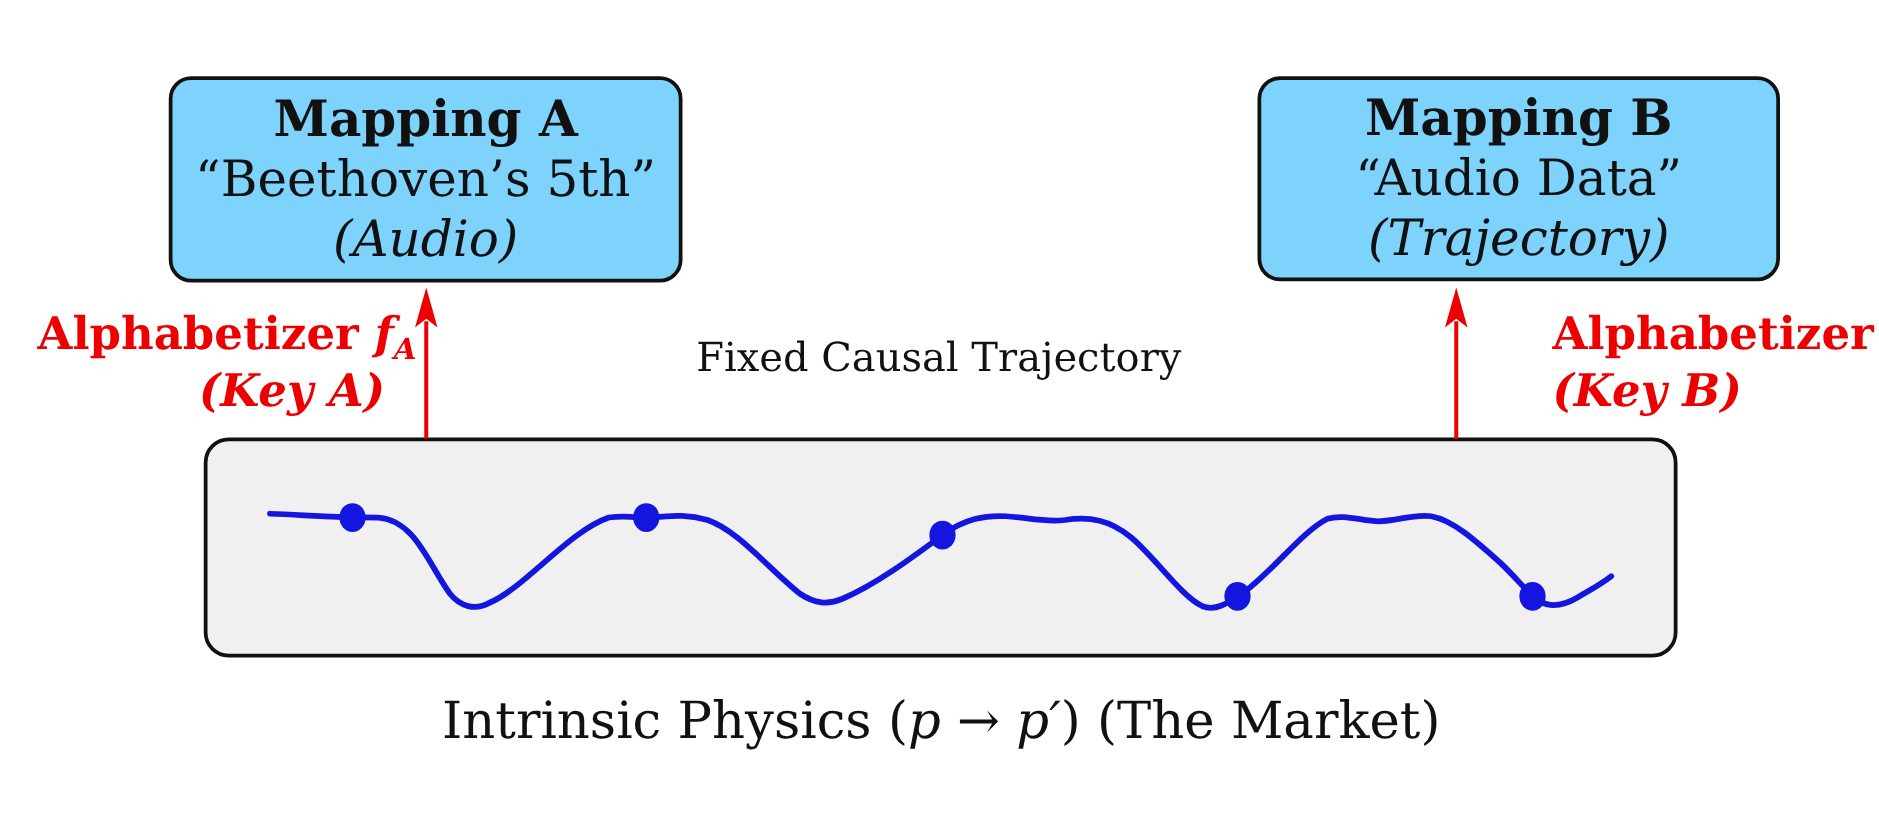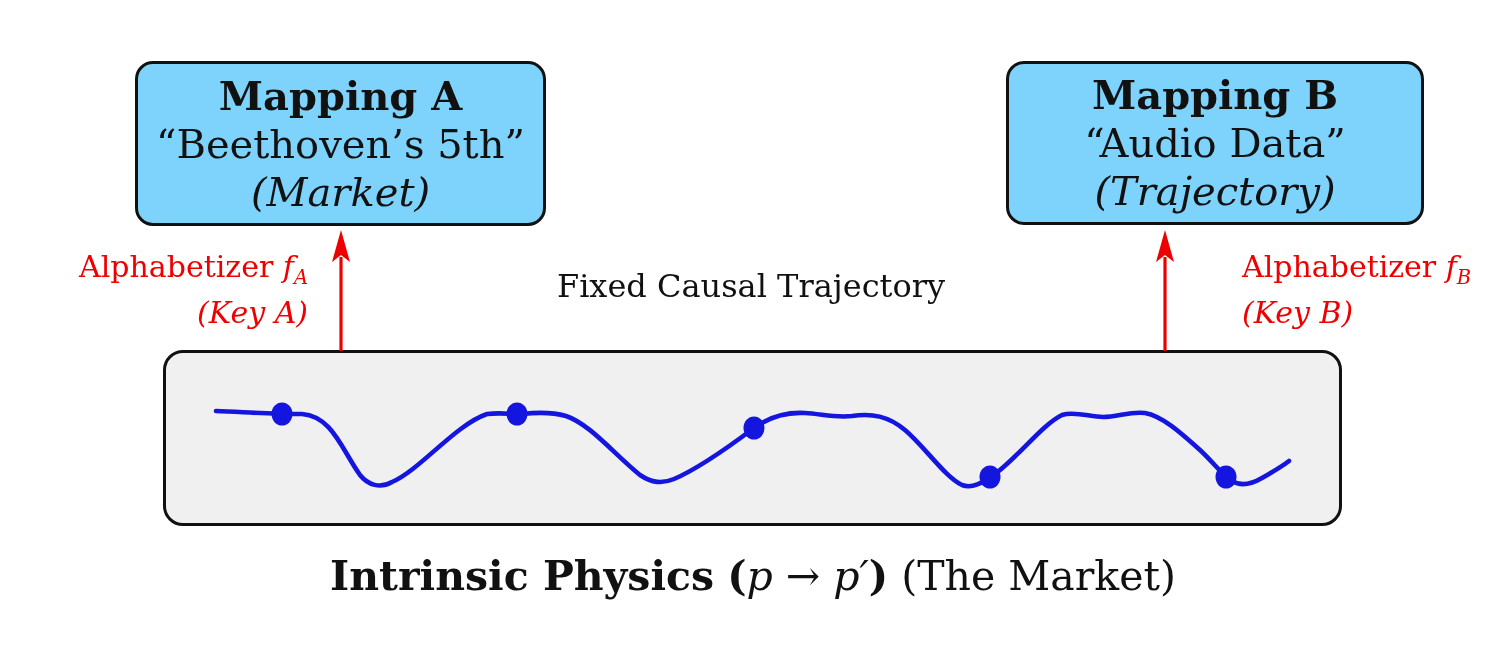--- a/index.html
+++ b/index.html
@@ -40,53 +40,53 @@
   }
   .center-title{
     position:absolute;
     left:451px;top:264px;width:600px;
     text-align:center;
     font-size:32px;line-height:44px;
   }
   .red-label{
     position:absolute;
     color:var(--red);
-    font-size:30px;line-height:46px;
+    font-size:36px;line-height:46px;font-weight:bold;
   }
   .red-label .fn{font-style:italic;}
   .red-label sub{font-size:65%;line-height:0;font-style:italic;}
   .label-a{left:30px;top:244px;width:278px;text-align:right;}
   .label-b{left:1242px;top:244px;width:300px;text-align:left;}
   .key-line{font-style:italic;}
   .overlay-svg{
     position:absolute;left:0;top:0;width:1503px;height:661px;
     pointer-events:none;
   }
   .traj-curve{fill:none;stroke:var(--blue);stroke-width:4.6;stroke-linecap:round;}
   .traj-dot{fill:var(--blue);}
   .arrow-line{stroke:var(--red);stroke-width:3.2;}
   .arrow-head{fill:var(--red);}
   .caption{
     position:absolute;
     left:250px;top:551px;width:1006px;
     text-align:center;
     font-size:41px;line-height:50px;
   }
-  .caption .b{font-weight:bold;}
+  .caption .b{font-weight:normal;}
   .caption .m{font-style:italic;}
 </style>
 </head>
 <body>
 
 <div class="canvas">
 
   <div class="node-box box-a">
     <div class="node-title">Mapping A</div>
     <div class="node-subtitle">“Beethoven’s 5th”</div>
-    <div class="node-type">(Market)</div>
+    <div class="node-type">(Audio)</div>
   </div>
 
   <div class="node-box box-b">
     <div class="node-title">Mapping B</div>
     <div class="node-subtitle">“Audio Data”</div>
     <div class="node-type">(Trajectory)</div>
   </div>
 
   <div class="center-title">Fixed Causal Trajectory</div>
 

